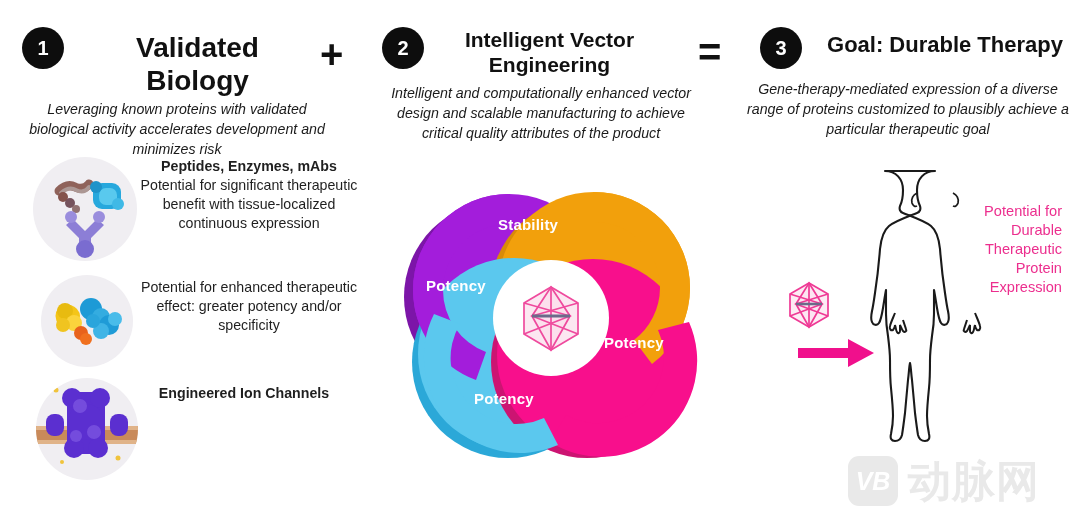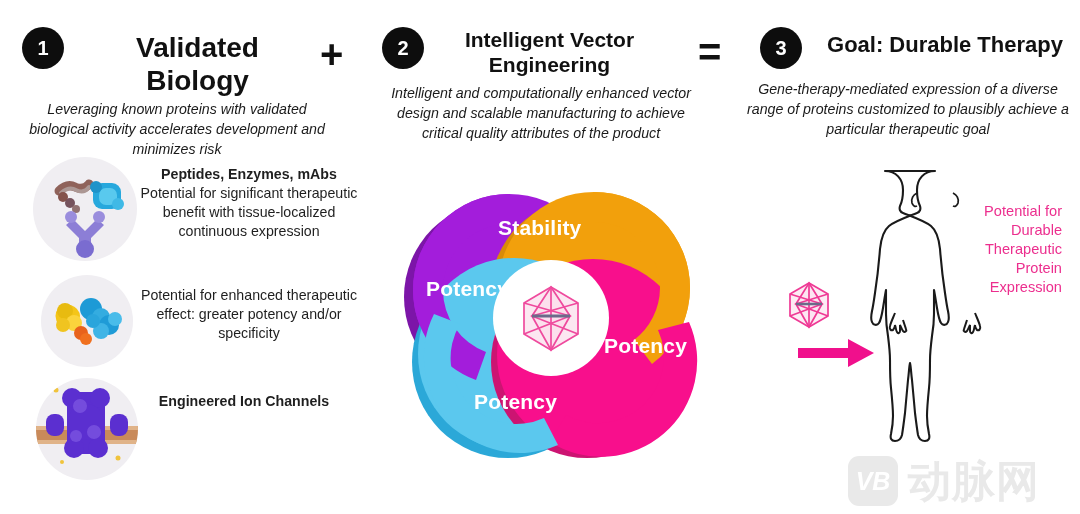--- a/index.html
+++ b/index.html
@@ -54,31 +54,30 @@
     border-radius: 50%;
     background: #f0eef2;
     overflow: hidden;
   }
   .item-text {
     position: absolute;
     text-align: center;
     color: #1f1f1f;
     font-size: 14.2px;
     line-height: 1.33;
-    margin-top: 8px;
   }
   .item-text b { font-weight: bold; display: block; }
 
   
   #rings { position: absolute; left: 390px; top: 172px; width: 320px; height: 290px; }
   .ring-label {
     position: absolute;
     color: #ffffff;
     font-weight: bold;
-    font-size: 21px;
+    font-size: 15px;
     letter-spacing: .2px;
     white-space: nowrap;
   }
 
   
   #bodyfig { position: absolute; left: 855px; top: 165px; width: 160px; height: 300px; }
   #capsid-right { position: absolute; left: 786px; top: 281px; width: 46px; height: 48px; }
   #arrow-right { position: absolute; left: 796px; top: 336px; width: 80px; height: 34px; }
   .pink-note {
     position: absolute;

